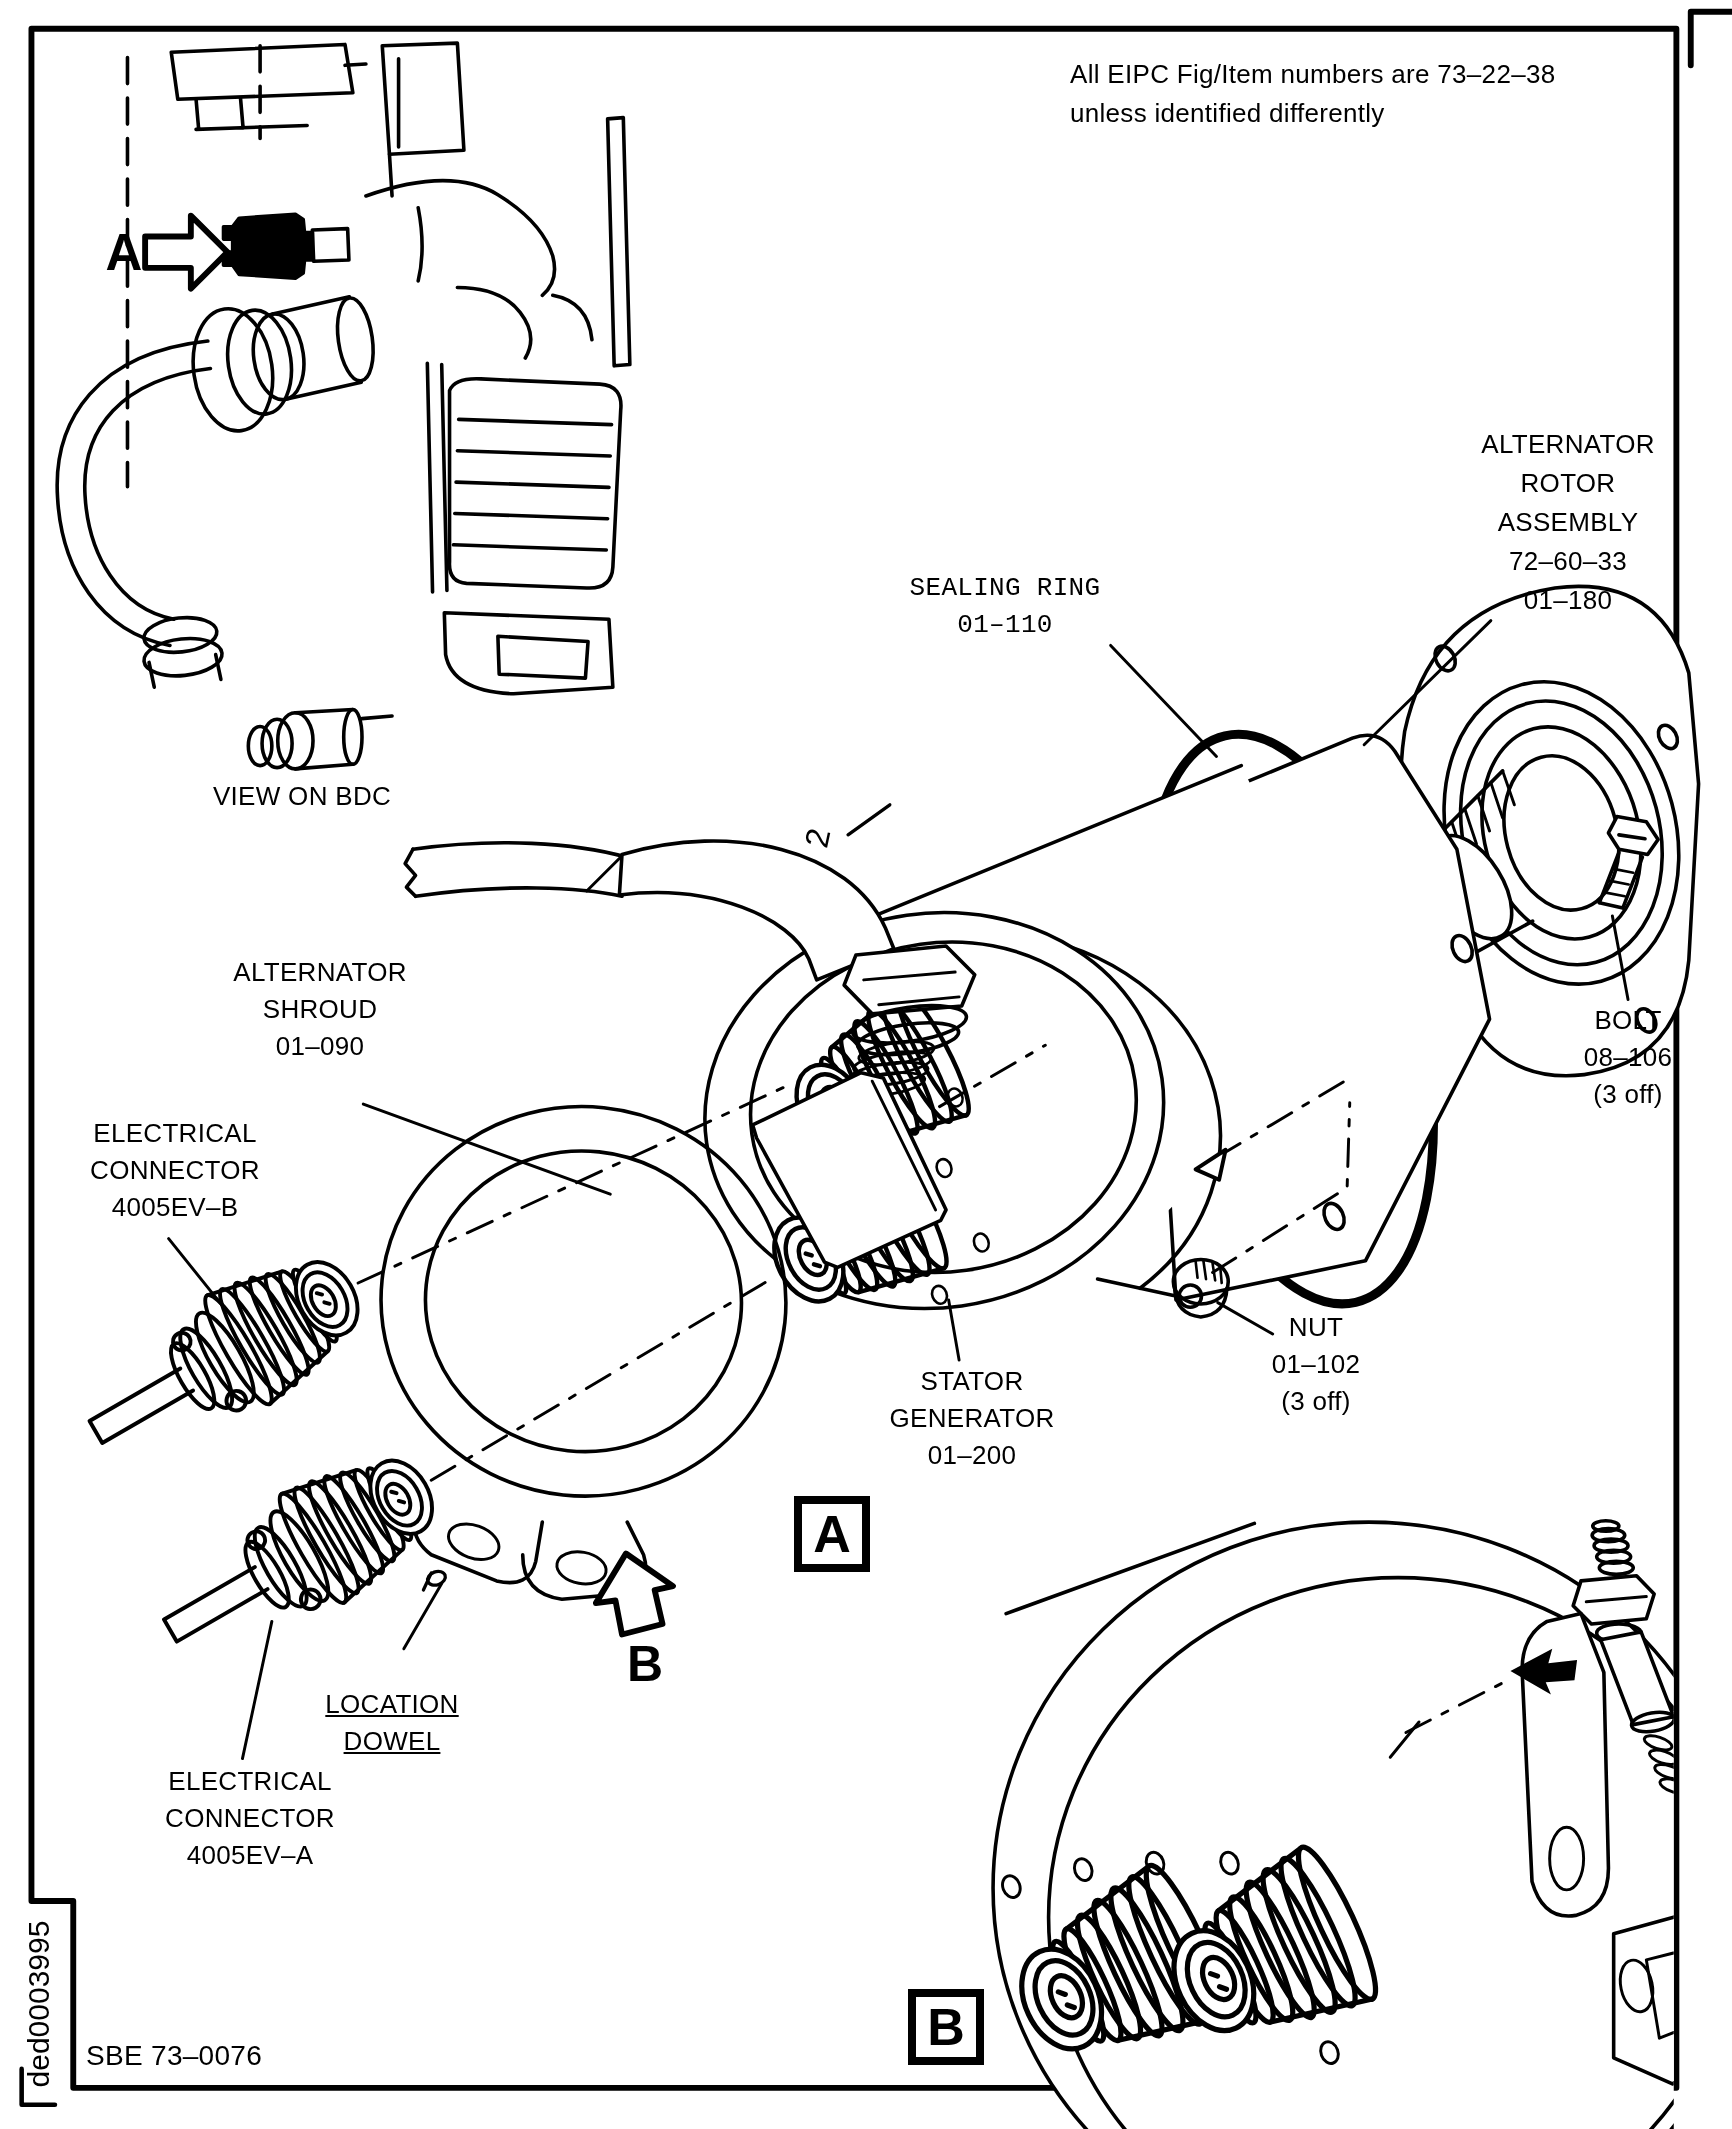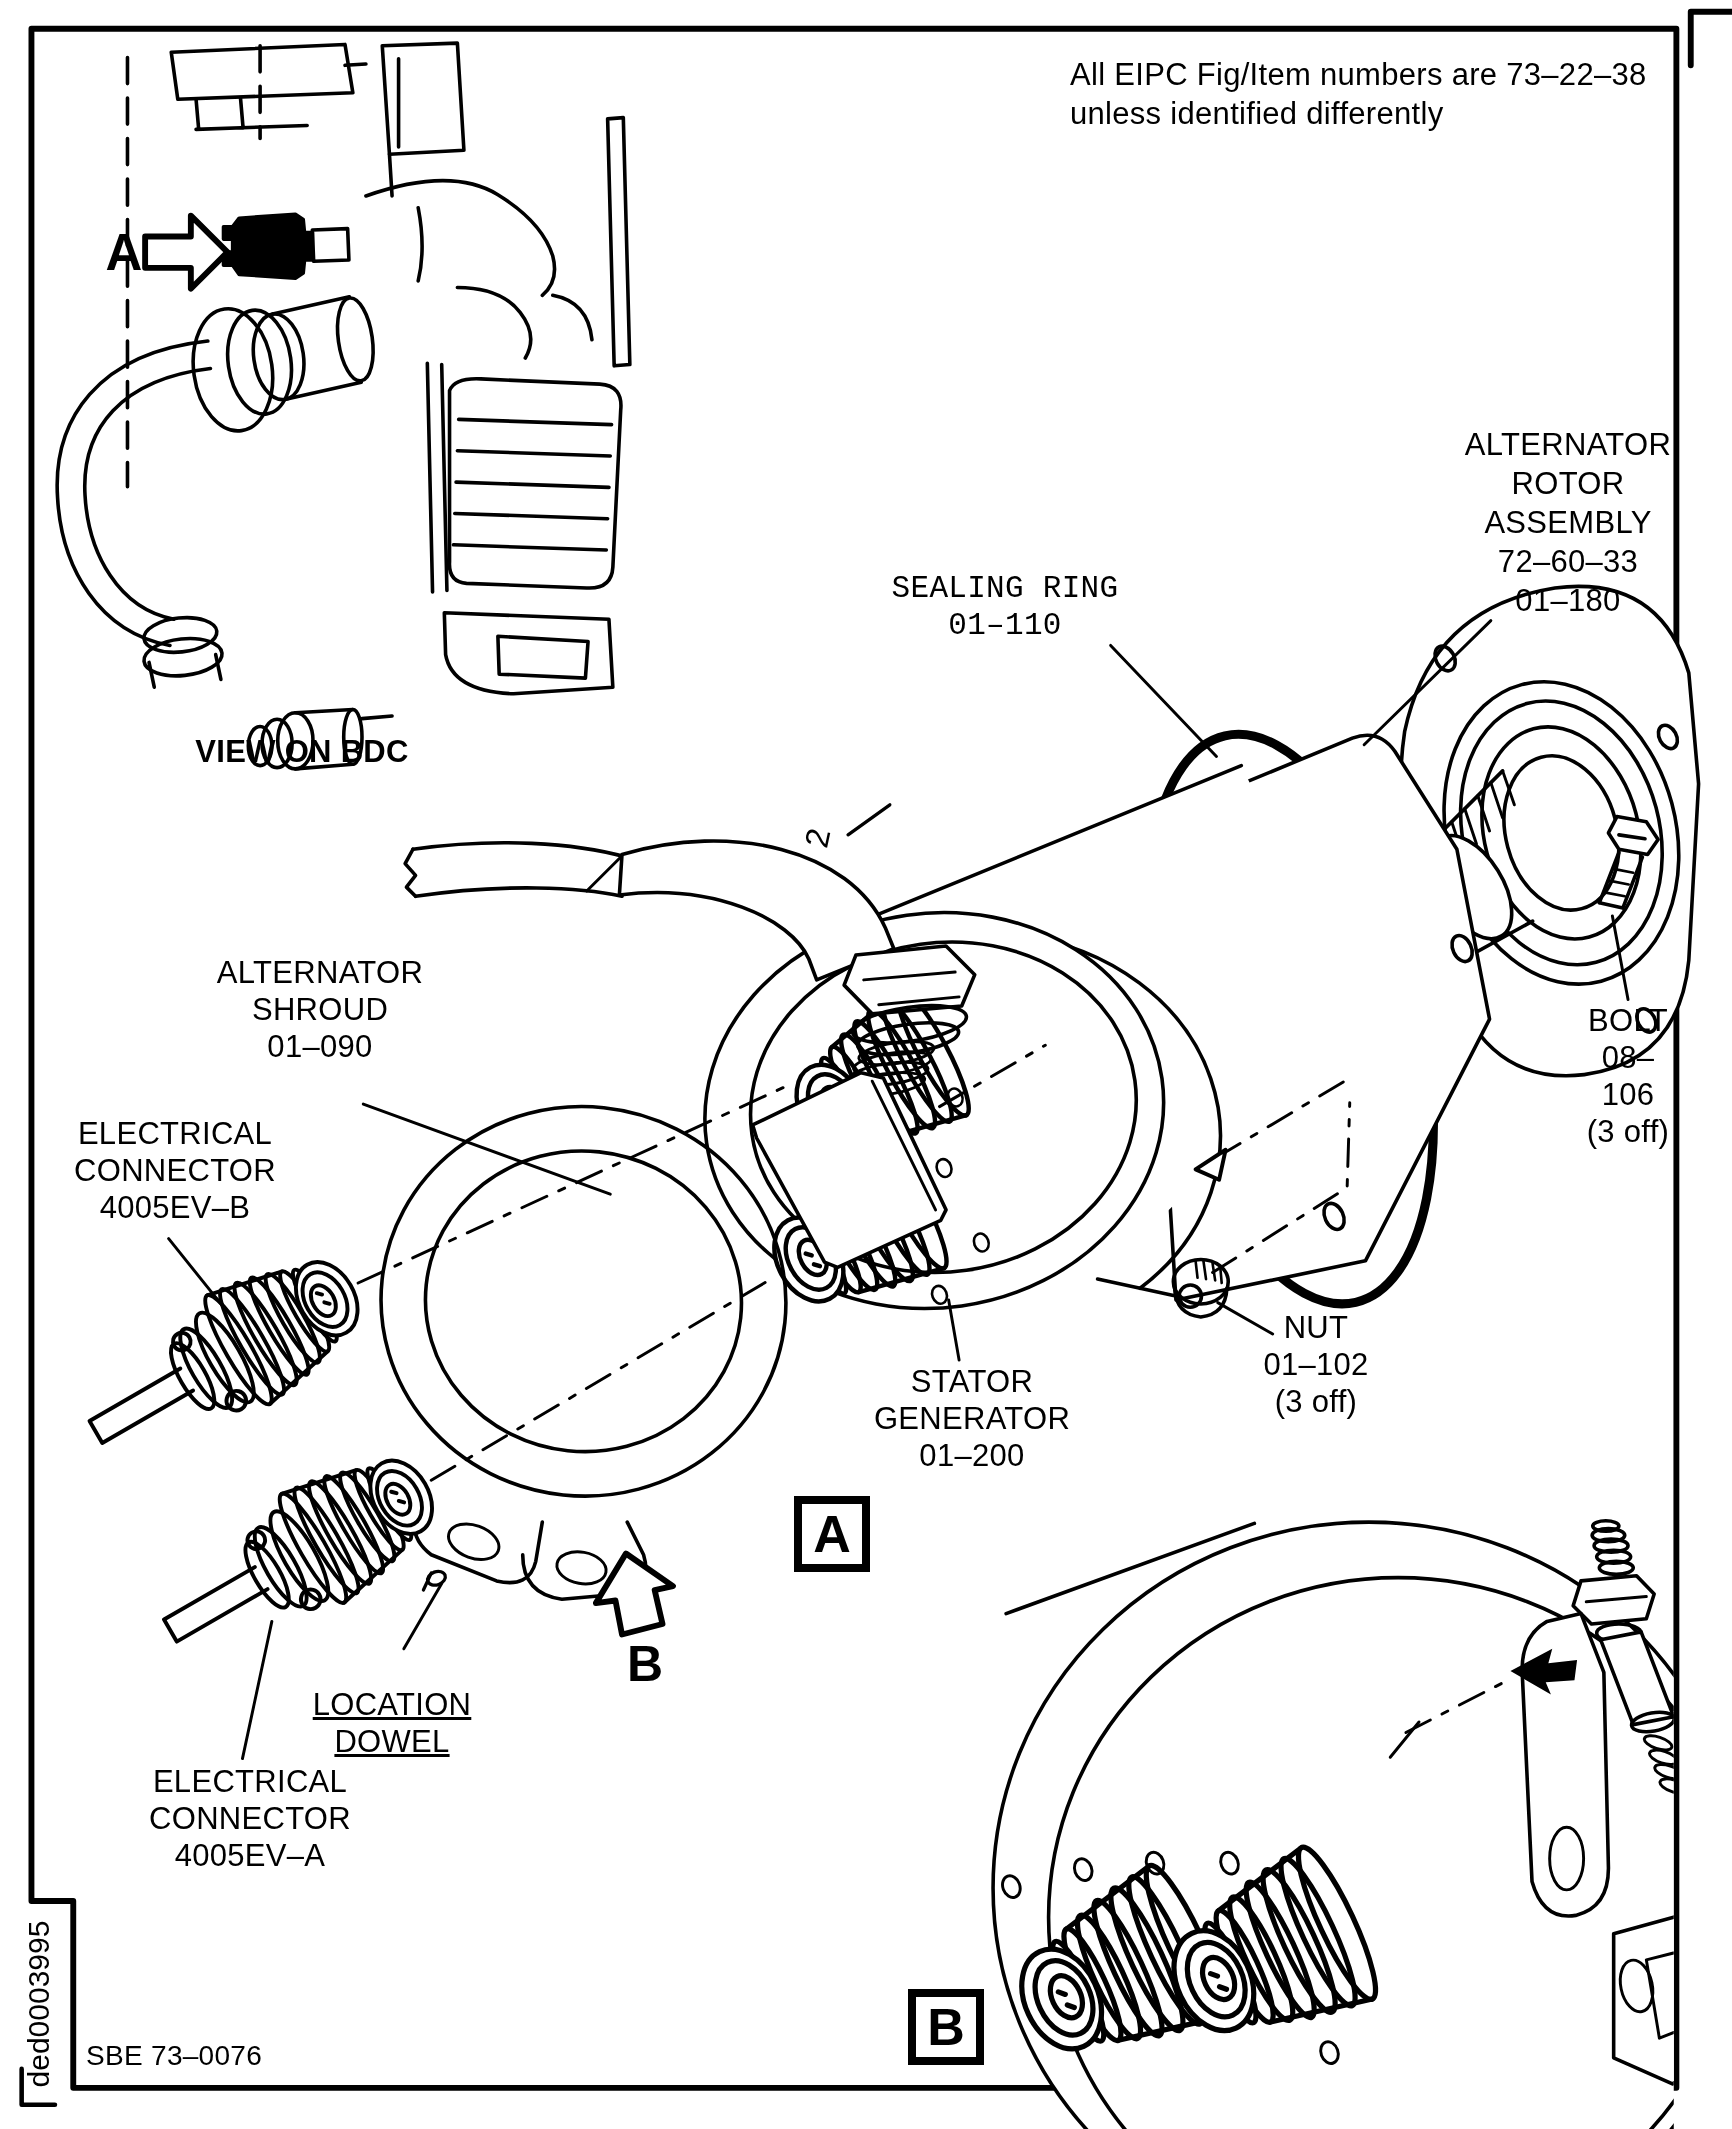--- a/index.html
+++ b/index.html
@@ -4,21 +4,21 @@
 <style>
   html,body{margin:0;padding:0;background:#ffffff;}
   #page{
     position:relative;width:1732px;height:2129px;background:#ffffff;
     font-family:"Liberation Sans","DejaVu Sans",sans-serif;color:#000;
     overflow:hidden;
   }
   #art{position:absolute;left:0;top:0;}
   .lbl{
     position:absolute;white-space:pre-line;text-align:center;
-    font-size:31px;line-height:37px;letter-spacing:0.3px;
+    font-size:26px;line-height:37px;letter-spacing:0.3px;
     transform:translateX(-50%);
   }
   .lbl.left{transform:none;text-align:left;}
   .marker{
     position:absolute;font-weight:bold;font-size:51px;line-height:51px;
     transform:translateX(-50%);
   }
   .boxed{
     position:absolute;width:60px;height:60px;border:8.5px solid #000;
     display:flex;align-items:center;justify-content:center;
@@ -286,21 +286,21 @@
       <polygon fill="#000" stroke="none" points="2312,2558 2376,2524 2370,2546 2414,2541 2410,2572 2366,2575 2374,2594"></polygon>
       <path d="M 2152 2652 L 2312 2570" stroke-dasharray="42 20 10 20" stroke-width="4.5"></path>
       <path d="M 2128 2690 L 2172 2636" stroke-width="4.5"></path>
     </g>
   </g>
 </svg>
 
 <div class="lbl left" style="left:1070px;top:55px;line-height:39px;">All EIPC Fig/Item numbers are 73–22–38
 unless identified differently</div>
 
-<div class="lbl" style="left:302px;top:733px;font-weight:bold;">VIEW ON BDC</div>
+<div class="lbl" style="left:302px;top:778px;">VIEW ON BDC</div>
 
 <div class="marker" style="left:124px;top:227px;">A</div>
 
 
 <div class="lbl" style="left:320px;top:954px;">ALTERNATOR
 SHROUD
 01–090</div>
 
 <div class="lbl" style="left:175px;top:1115px;">ELECTRICAL
 CONNECTOR

